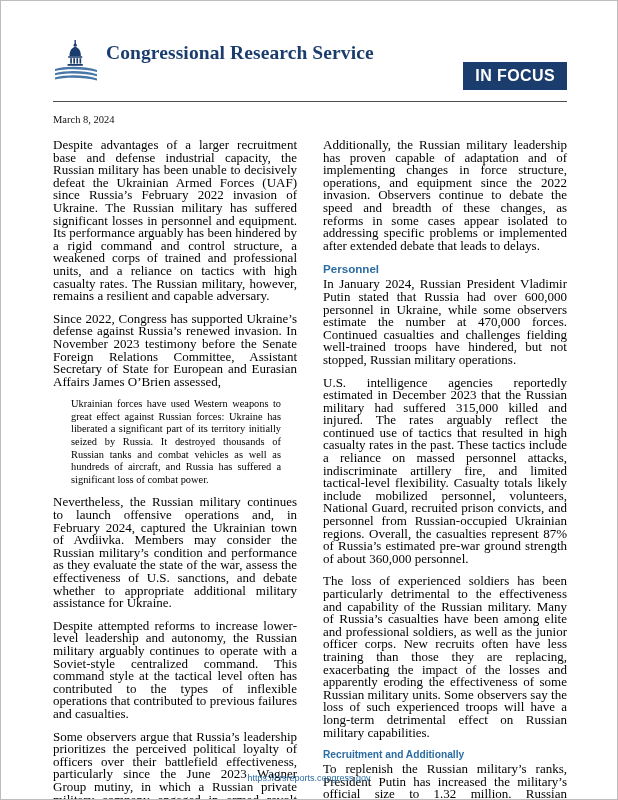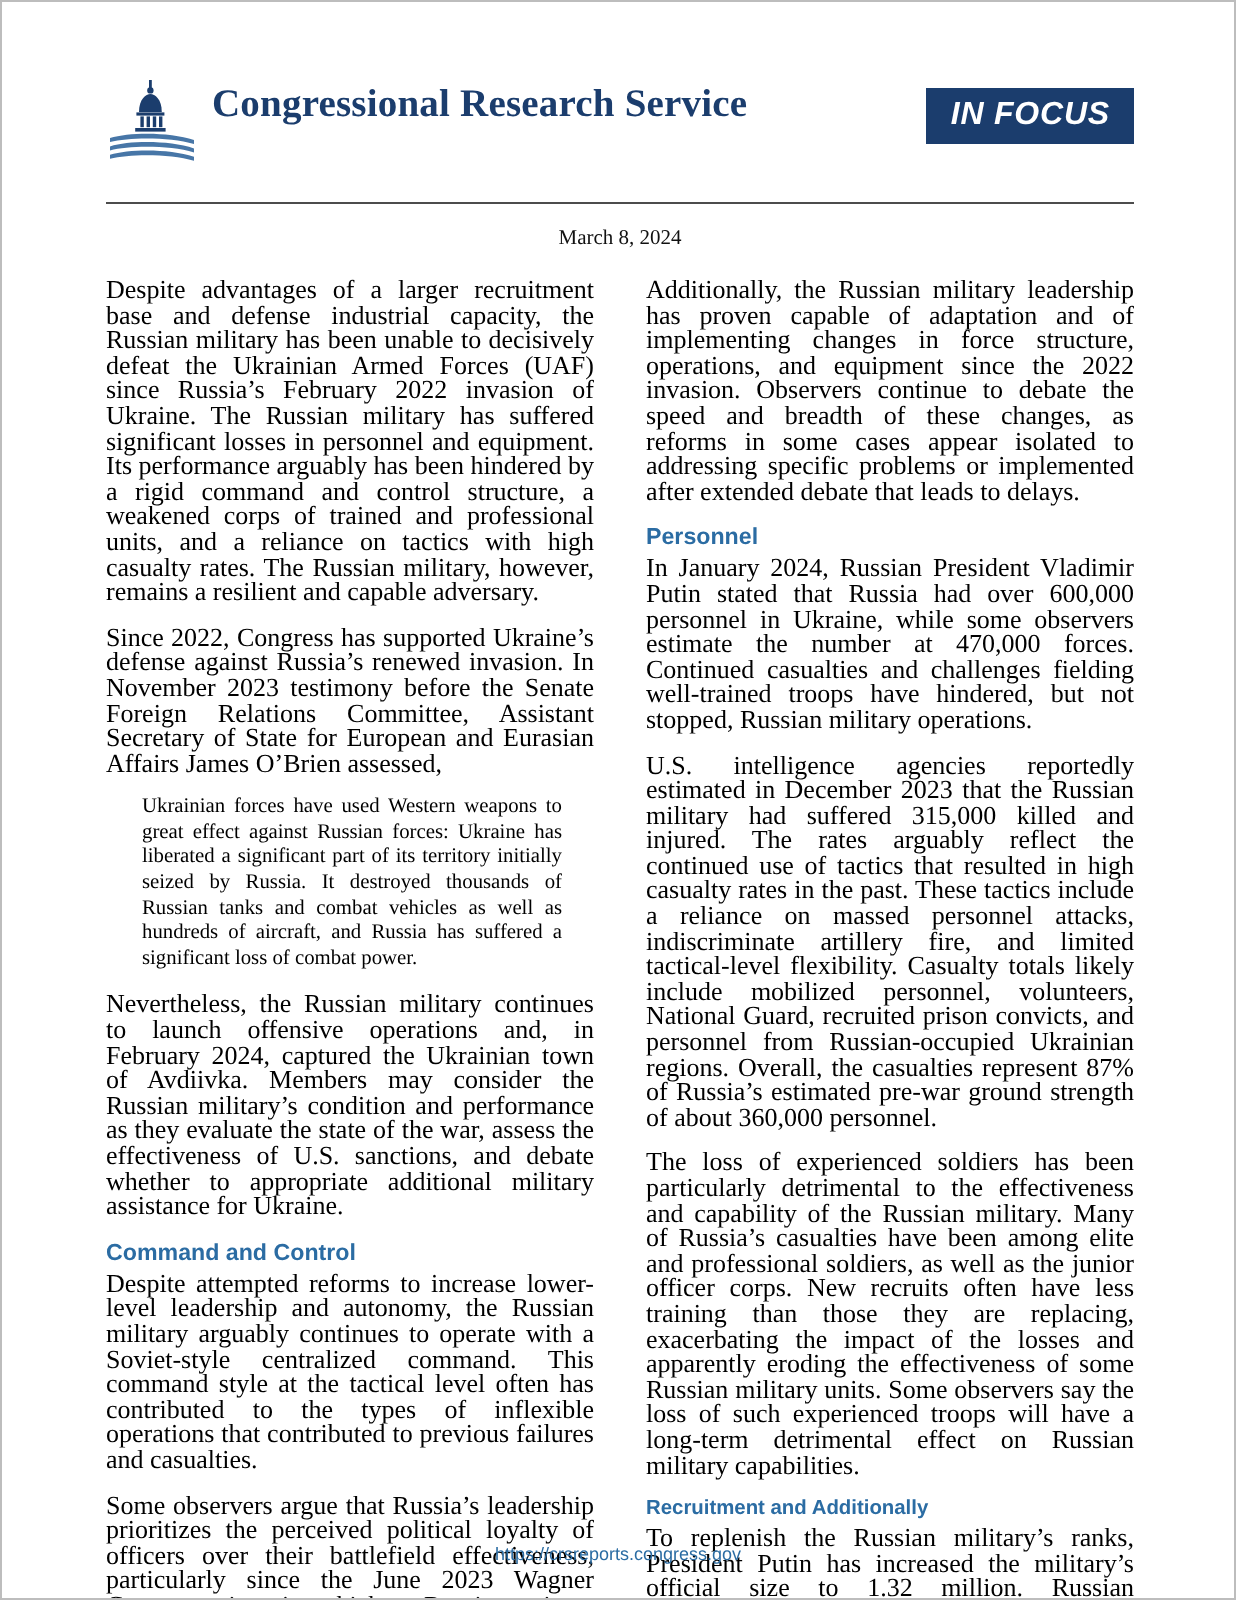--- a/index.html
+++ b/index.html
@@ -65,35 +65,34 @@
     padding: 2px 5px 2px 4px;
     display: inline-block;
     letter-spacing: 0.1px;
     white-space: nowrap;
   }
   .infocus {
     background: #1b3d6d;
     color: #ffffff;
     font-family: "Liberation Sans", sans-serif;
     font-weight: bold;
-    font-style: italic;
     font-size: 16px;
     letter-spacing: 0.4px;
     padding: 5px 12px 5px 12px;
-    margin-top: 5px;
+    margin-top: 23px;
   }
   .rule {
     border: 0;
     border-top: 1px solid #4c4c4c;
     margin: 4px 0 0 0;
   }
 
   
   .date {
-    text-align: center;
+    text-align: left;
     font-size: 10.5px;
     color: #111;
     margin-top: 12px;
   }
   .doc-title {
     font-size: 20.5px;
     font-weight: bold;
     color: #000;
     margin-top: 12px;
     letter-spacing: -0.1px;
@@ -193,21 +192,20 @@
 
     <div class="date">March 8, 2024</div>
 
     <div class="columns">
 
       <div class="col">
         <p class="body">Despite advantages of a larger recruitment base and defense industrial capacity, the Russian military has been unable to decisively defeat the Ukrainian Armed Forces (UAF) since Russia’s February 2022 invasion of Ukraine. The Russian military has suffered significant losses in personnel and equipment. Its performance arguably has been hindered by a rigid command and control structure, a weakened corps of trained and professional units, and a reliance on tactics with high casualty rates. The Russian military, however, remains a resilient and capable adversary.</p>
         <p class="body">Since 2022, Congress has supported Ukraine’s defense against Russia’s renewed invasion. In November 2023 testimony before the Senate Foreign Relations Committee, Assistant Secretary of State for European and Eurasian Affairs James O’Brien assessed,</p>
         <p class="quote">Ukrainian forces have used Western weapons to great effect against Russian forces: Ukraine has liberated a significant part of its territory initially seized by Russia. It destroyed thousands of Russian tanks and combat vehicles as well as hundreds of aircraft, and Russia has suffered a significant loss of combat power.</p>
         <p class="body">Nevertheless, the Russian military continues to launch offensive operations and, in February 2024, captured the Ukrainian town of Avdiivka. Members may consider the Russian military’s condition and performance as they evaluate the state of the war, assess the effectiveness of U.S. sanctions, and debate whether to appropriate additional military assistance for Ukraine.</p>
-        <h2 class="section">Command and Control</h2>
         <p class="body">Despite attempted reforms to increase lower-level leadership and autonomy, the Russian military arguably continues to operate with a Soviet-style centralized command. This command style at the tactical level often has contributed to the types of inflexible operations that contributed to previous failures and casualties.</p>
         <p class="body">Some observers argue that Russia’s leadership prioritizes the perceived political loyalty of officers over their battlefield effectiveness, particularly since the June 2023 Wagner Group mutiny, in which a Russian private military company engaged in armed revolt against Russia’s military leadership. Multiple Russian military leaders, including some reported to be among the most competent, have been relieved of command, apparently for perceived criticism of, or insufficient loyalty to, Russian political leaders.</p>
 
       </div>
 
       <div class="col">
         <p class="body">Additionally, the Russian military leadership has proven capable of adaptation and of implementing changes in force structure, operations, and equipment since the 2022 invasion. Observers continue to debate the speed and breadth of these changes, as reforms in some cases appear isolated to addressing specific problems or implemented after extended debate that leads to delays.</p>
         <h2 class="section">Personnel</h2>
         <p class="body">In January 2024, Russian President Vladimir Putin stated that Russia had over 600,000 personnel in Ukraine, while some observers estimate the number at 470,000 forces. Continued casualties and challenges fielding well-trained troops have hindered, but not stopped, Russian military operations.</p>
         <p class="body">U.S. intelligence agencies reportedly estimated in December 2023 that the Russian military had suffered 315,000 killed and injured. The rates arguably reflect the continued use of tactics that resulted in high casualty rates in the past. These tactics include a reliance on massed personnel attacks, indiscriminate artillery fire, and limited tactical-level flexibility. Casualty totals likely include mobilized personnel, volunteers, National Guard, recruited prison convicts, and personnel from Russian-occupied Ukrainian regions. Overall, the casualties represent 87% of Russia’s estimated pre-war ground strength of about 360,000 personnel.</p>

